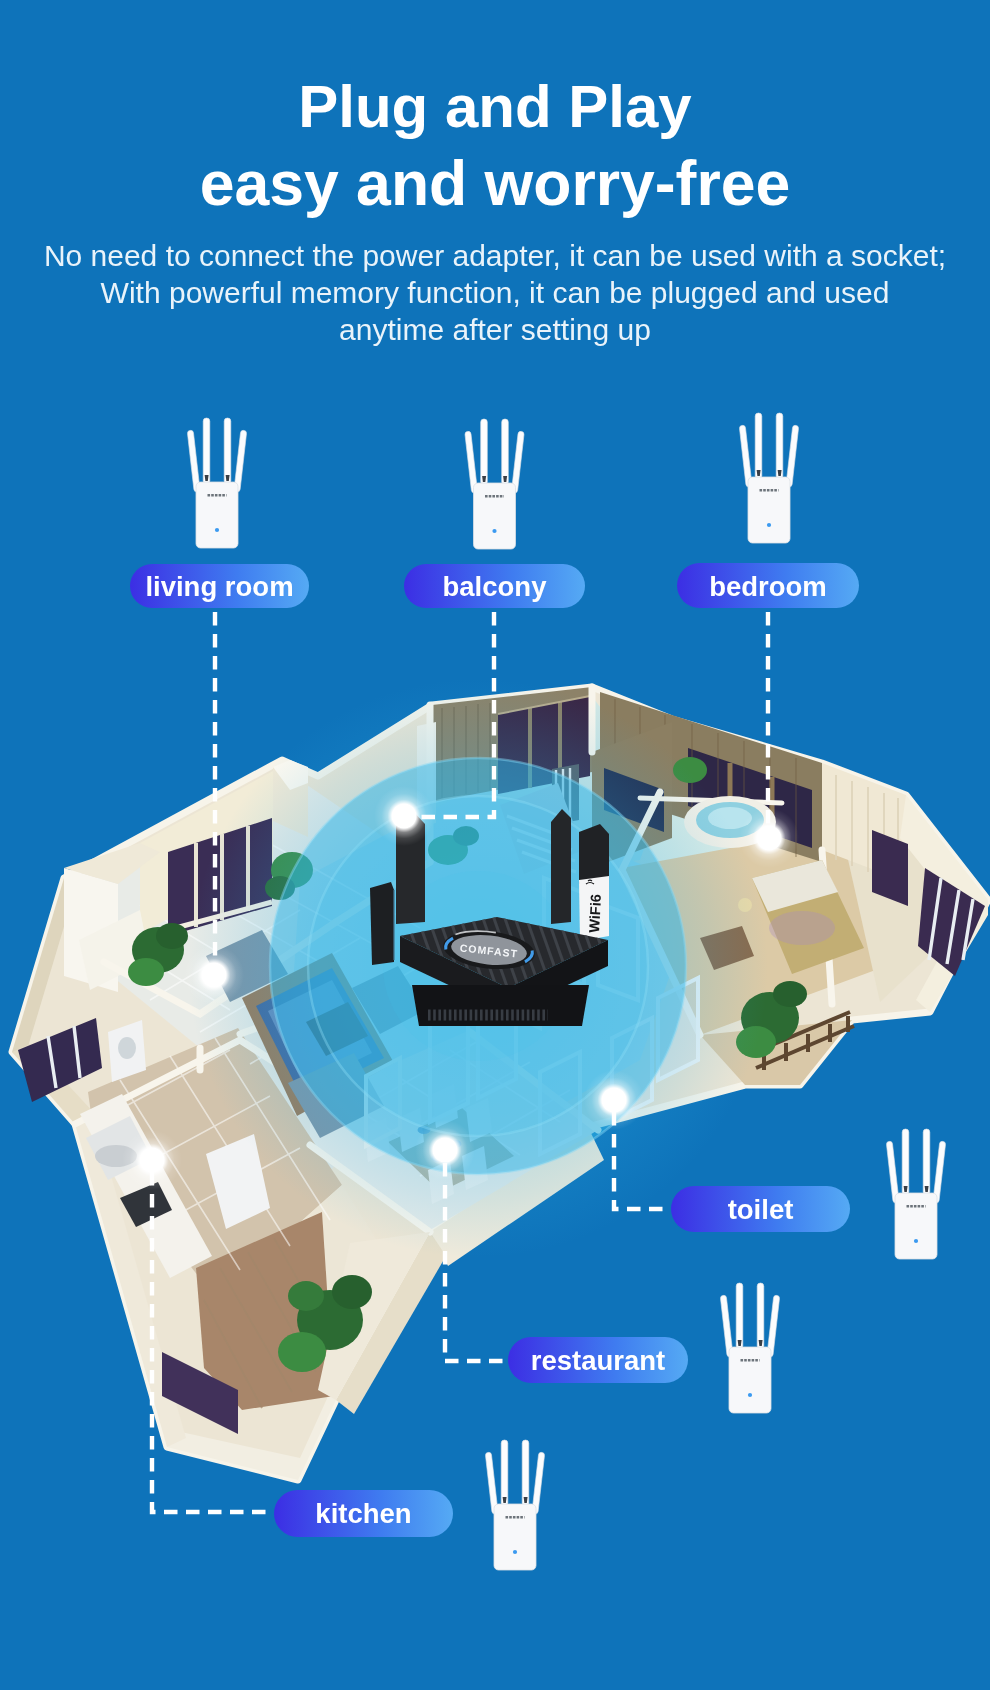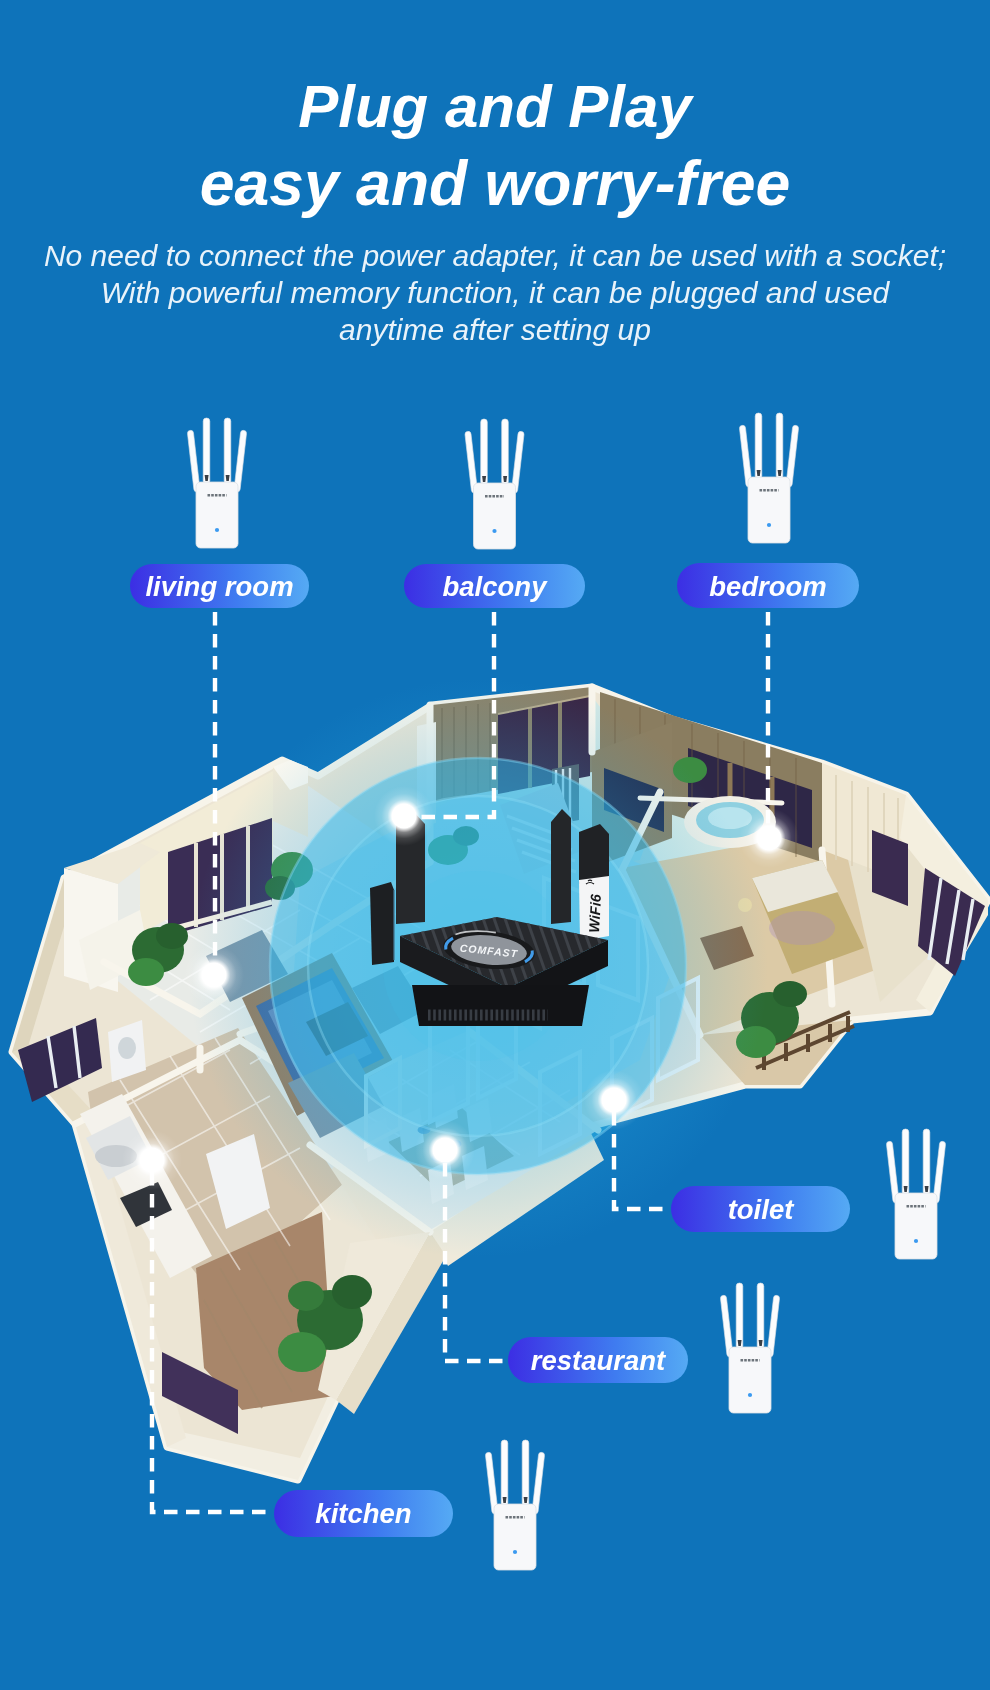--- a/index.html
+++ b/index.html
@@ -1,17 +1,17 @@
 <!DOCTYPE html>
 <html><head>
 <meta charset="utf-8">
 <style>
   html,body{margin:0;padding:0;}
   body{width:990px;height:1690px;background:#0e73ba;font-family:"Liberation Sans",sans-serif;overflow:hidden;}
-  .wrap{position:relative;width:990px;height:1690px;font-style:italic;}
+  .wrap{position:relative;width:990px;height:1690px;}
   svg{position:absolute;top:0;left:0;}
 </style>
 </head>
 <body>
 <div class="wrap">
 <svg width="990" height="1690" viewBox="0 0 990 1690">
 <defs>
   <linearGradient id="pill" x1="0" y1="0" x2="1" y2="0">
     <stop offset="0" stop-color="#3c2ee4"></stop>
     <stop offset="0.6" stop-color="#3f7cf0"></stop>

